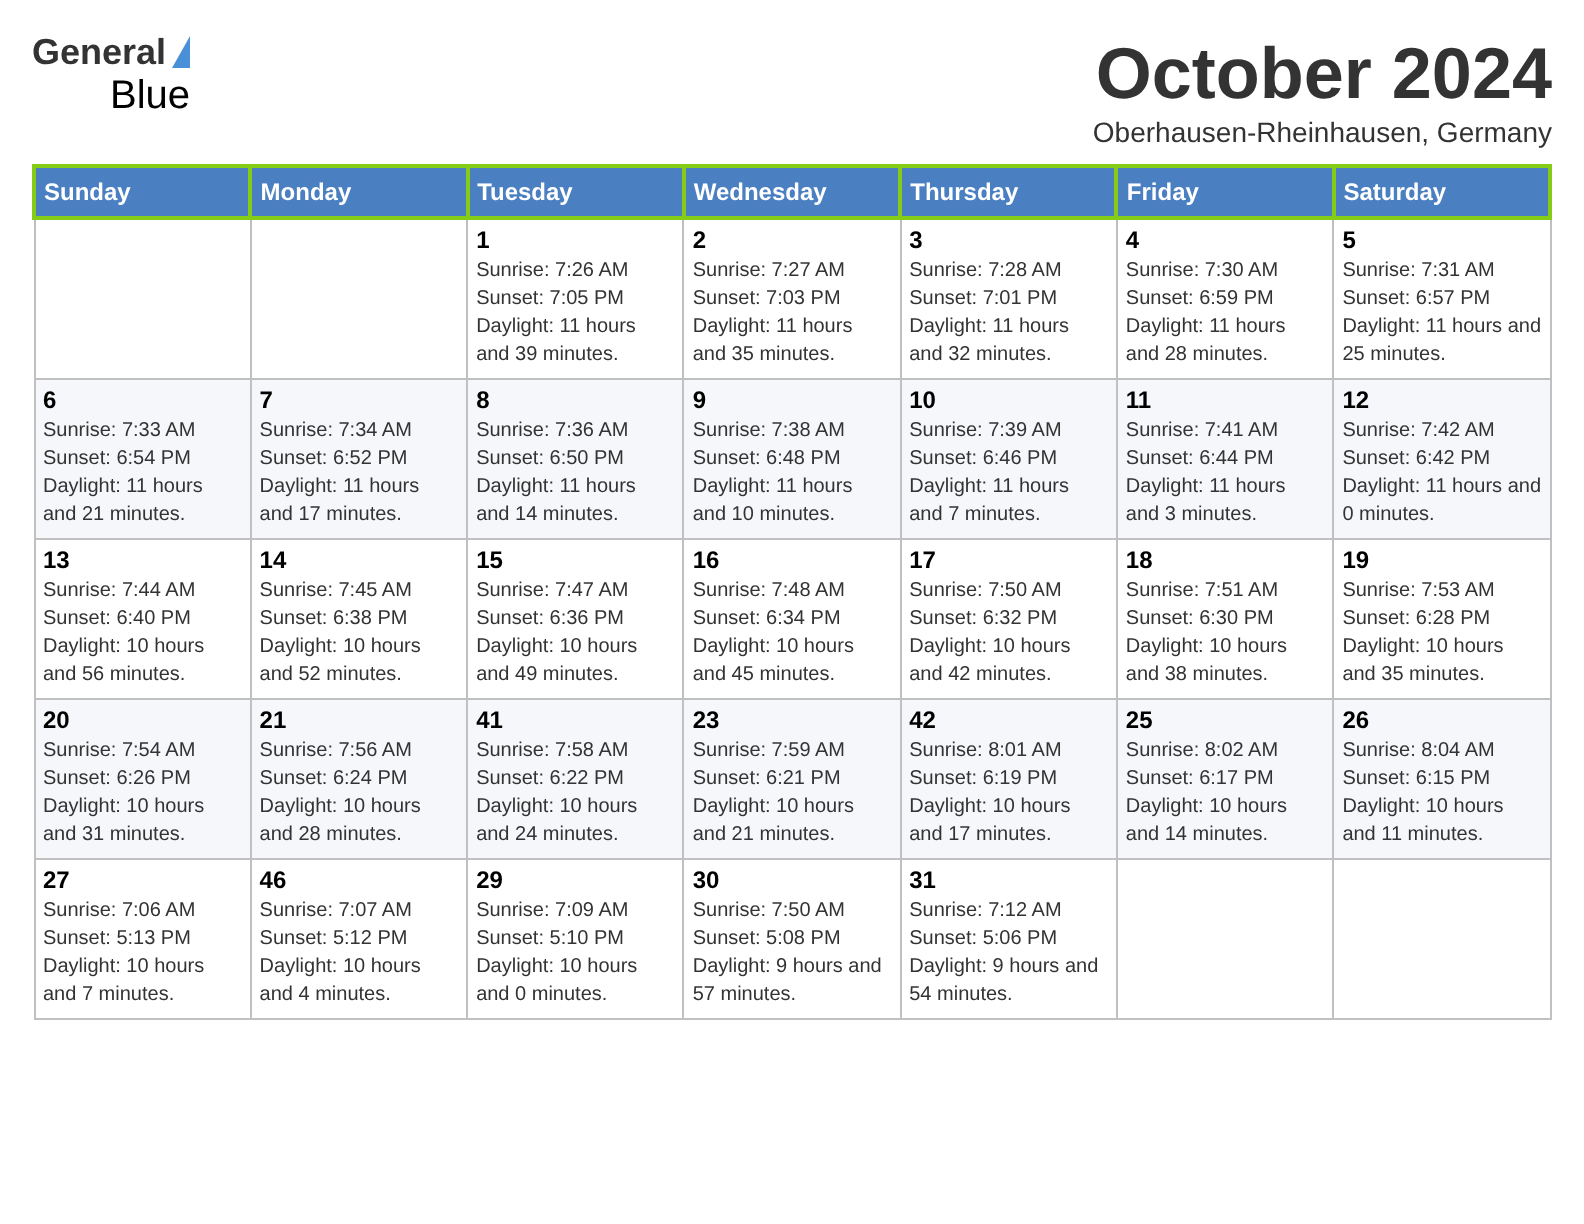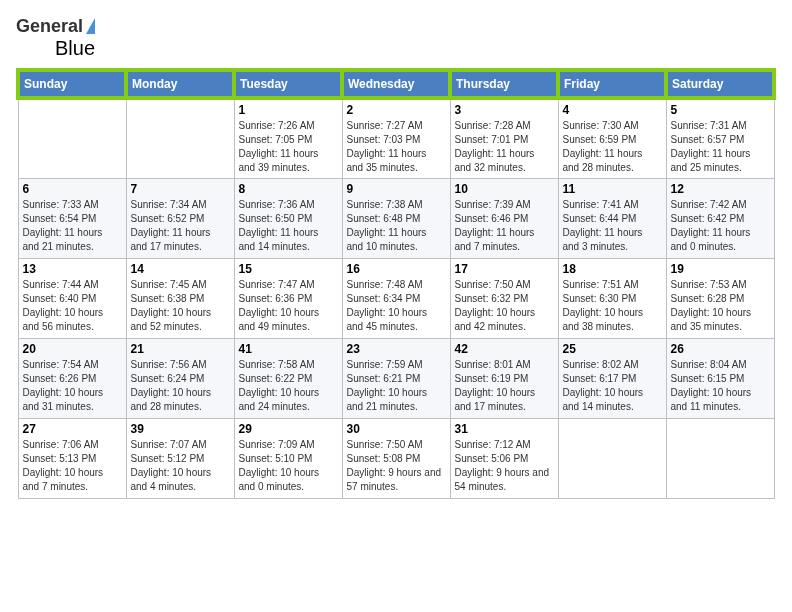--- a/index.html
+++ b/index.html
@@ -37,21 +37,21 @@
       width: 100%;
       border-collapse: collapse;
       font-size: 11px;
     }
     .calendar th {
       background: #4a7fc1;
       color: #fff;
       padding: 5px 4px;
       text-align: left;
       font-size: 12px;
-      border: 4px solid #84cc16;
+      border: 2px solid #84cc16;
     }
     .calendar td {
       border: 1px solid #c0c0c0;
       vertical-align: top;
       padding: 3px 4px;
       width: 108px;
       height: 80px;
       background: #fff;
     }
     .calendar tr:nth-child(even) td {
@@ -74,20 +74,24 @@
 </head>
 <body>
 
 <div class="header">
   <div class="logo">
     <div style="display:flex;align-items:center;">
       <span style="font-size:18px;font-weight:bold;color:#333;">General</span>
       <span style="display:inline-block;width:0;height:0;border-left:9px solid transparent;border-bottom:16px solid #4a90d9;margin-left:3px;margin-bottom:2px;"></span>
     </div>
     <span style="font-size:20px;font-weight:normal;color:#000000;">Blue</span>
+  </div>
+  <div class="title-block">
+    <div class="month-title">October 2024</div>
+    <div class="location">Oberhausen-Rheinhausen, Germany</div>
   </div>
 </div>
 
 <table class="calendar">
   <thead>
     <tr id="weekday-header">
         <th>Sunday</th>
         <th>Monday</th>
         <th>Tuesday</th>
         <th>Wednesday</th>
@@ -264,21 +268,21 @@
         </td>
       </tr>
       <tr>
         <td>
           <div class="day-number">27</div>
           <div class="day-info">Sunrise: 7:06 AM
 Sunset: 5:13 PM
 Daylight: 10 hours and 7 minutes.</div>
         </td>
         <td>
-          <div class="day-number">39</div>
+          <div class="day-number">46</div>
           <div class="day-info">Sunrise: 7:07 AM
 Sunset: 5:12 PM
 Daylight: 10 hours and 4 minutes.</div>
         </td>
         <td>
           <div class="day-number">29</div>
           <div class="day-info">Sunrise: 7:09 AM
 Sunset: 5:10 PM
 Daylight: 10 hours and 0 minutes.</div>
         </td>

